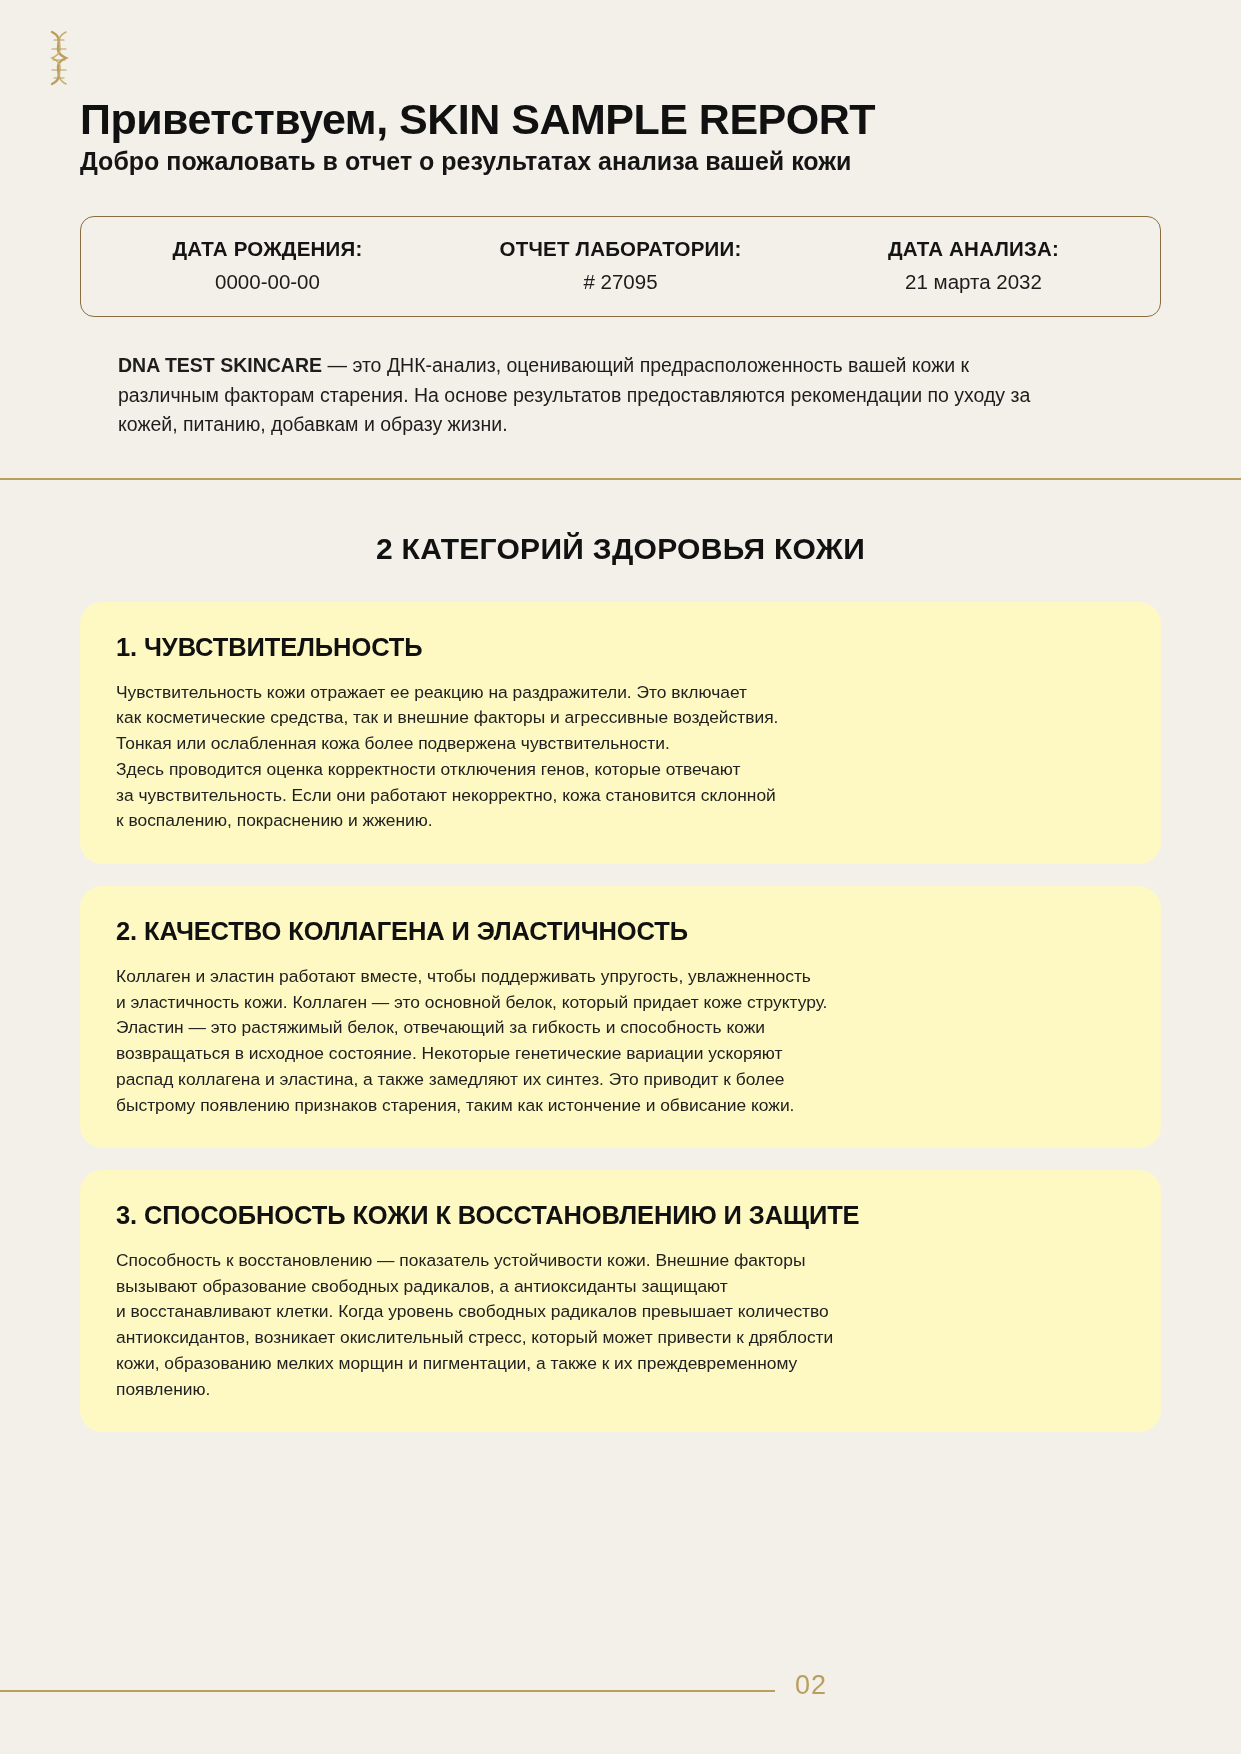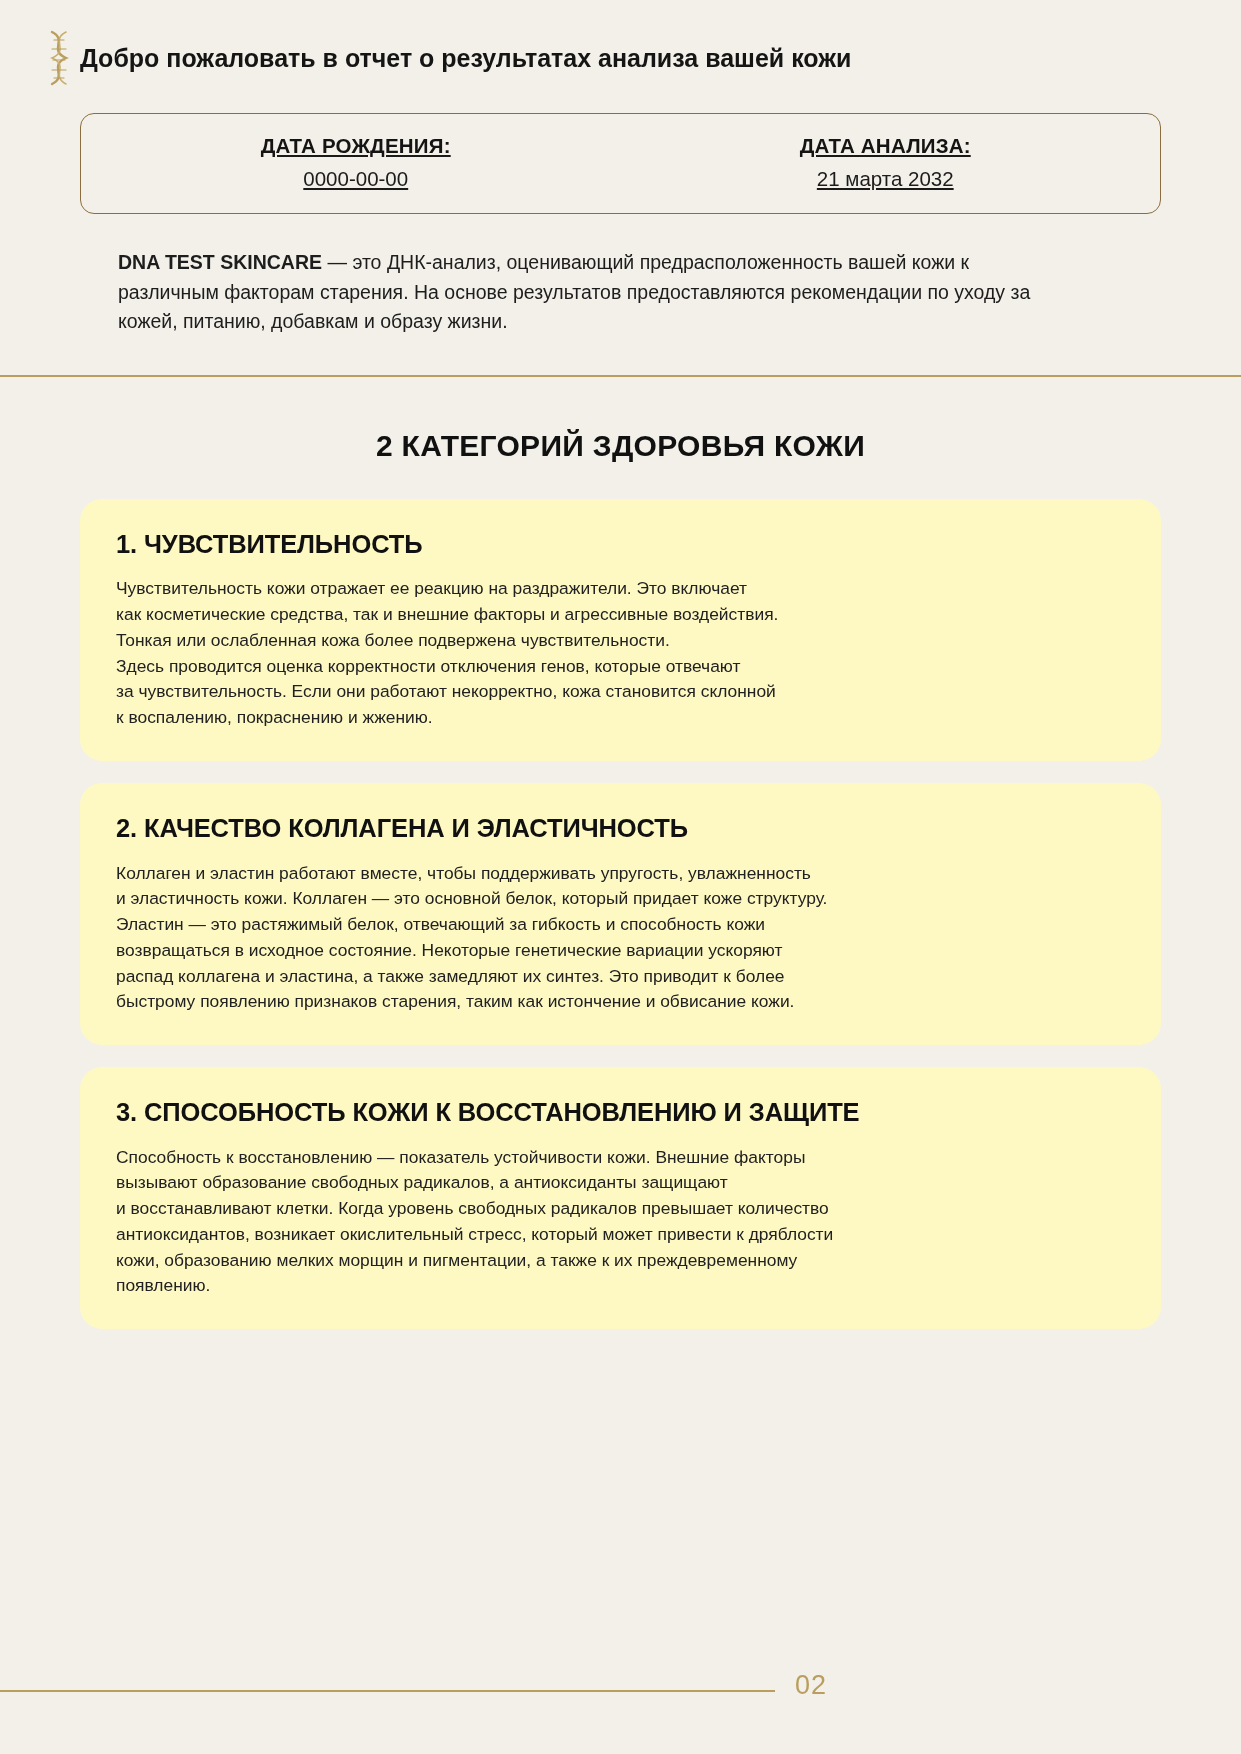--- a/index.html
+++ b/index.html
@@ -47,21 +47,20 @@
   }
 
   
   .info-box {
     margin: 38px 80px 16px 80px;
     border: 1.5px solid #8b6d3f;
     border-radius: 14px;
     padding: 20px 10px 22px 10px;
     display: flex;
     justify-content: space-between;
-    text-decoration: underline;
   }
   .info-cell {
     flex: 1;
     text-align: center;
     padding: 0 6px;
   }
   .info-label {
     font-size: 20.5px;
     font-weight: bold;
     letter-spacing: 0.2px;
@@ -160,30 +159,35 @@
 <div class="hero">
 
   <span class="dna-logo">
     <svg width="34" height="56" viewBox="0 0 34 56" fill="none" xmlns="http://www.w3.org/2000/svg">
       <path d="M10 2 C26 10, 6 20, 24 28 C6 36, 26 46, 10 54" stroke="#b99e5e" stroke-width="2.4" fill="none" stroke-linecap="round"></path>
       <path d="M24 2 C8 10, 28 20, 10 28 C28 36, 8 46, 24 54" stroke="#c9ae6c" stroke-width="1.6" fill="none" stroke-linecap="round"></path>
       <path d="M12 10 H22 M10 19 H24 M11 30 H23 M10 40 H24 M12 48 H22" stroke="#b99e5e" stroke-width="1.2" stroke-linecap="round"></path>
     </svg>
   </span>
 
+  <h1 class="greeting">Приветствуем, SKIN SAMPLE REPORT</h1>
   <h2 class="subtitle">Добро пожаловать в отчет о результатах анализа вашей кожи</h2>
 </div>
 
 <div class="info-box">
 
   <div class="info-cell">
     <div class="info-label">ДАТА РОЖДЕНИЯ:</div>
     <div class="info-value">0000-00-00</div>
   </div>
 
+  <div class="info-cell">
+    <div class="info-label">ОТЧЕТ ЛАБОРАТОРИИ:</div>
+    <div class="info-value"># 27095</div>
+  </div>
 
   <div class="info-cell">
     <div class="info-label">ДАТА АНАЛИЗА:</div>
     <div class="info-value">21 марта 2032</div>
   </div>
 
 </div>
 
 <p class="intro"><b>DNA TEST SKINCARE</b><span> — это ДНК-анализ, оценивающий предрасположенность вашей кожи к различным факторам старения. На основе результатов предоставляются рекомендации по уходу за кожей, питанию, добавкам и образу жизни.</span></p>
 

